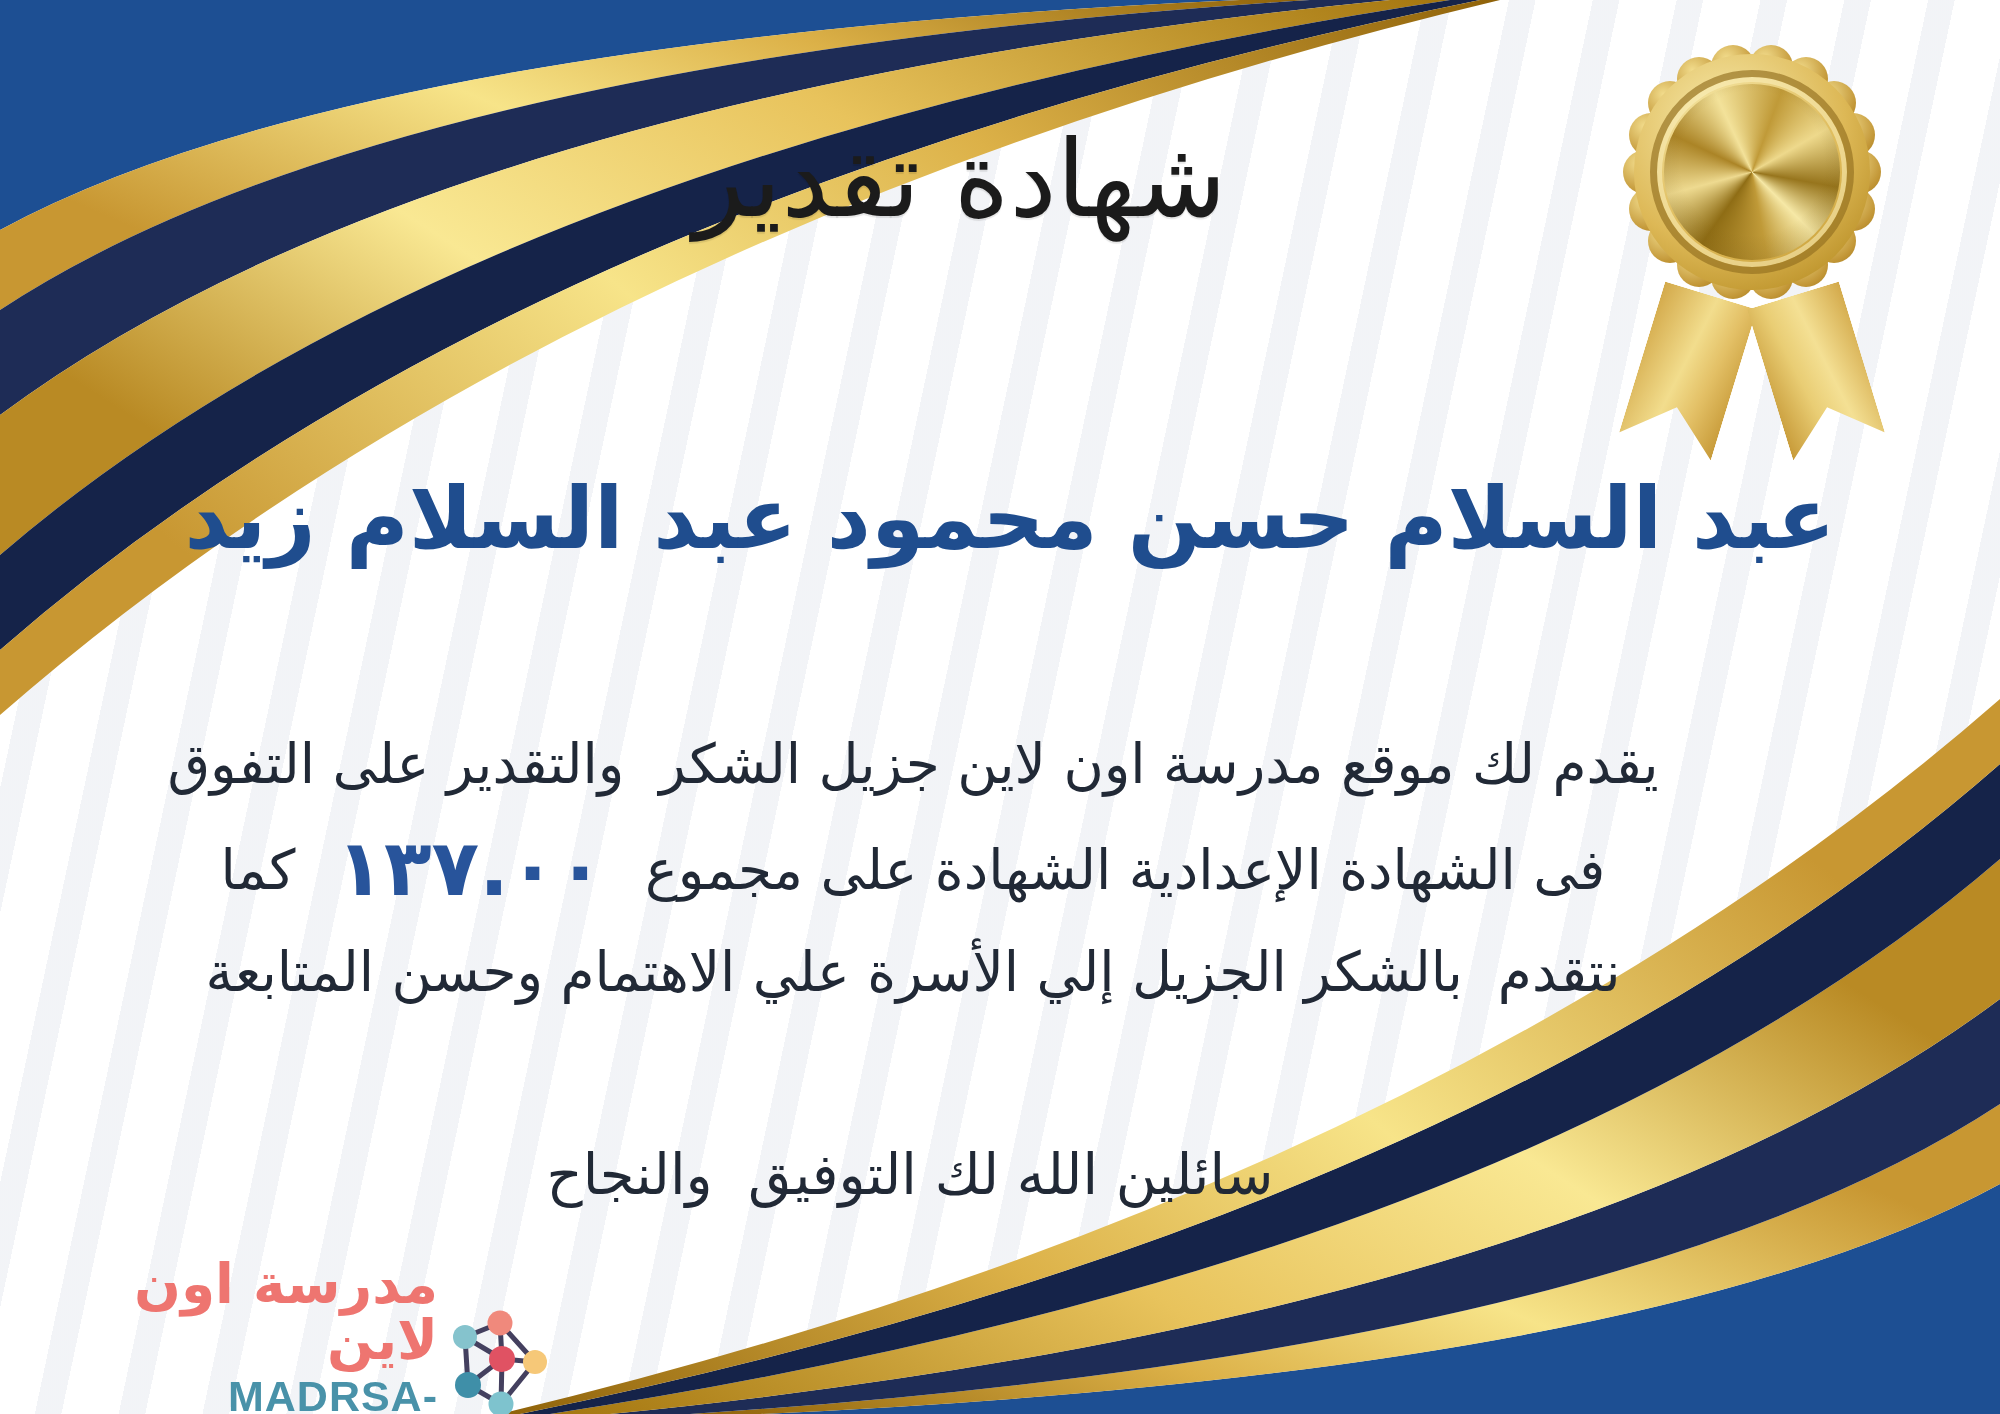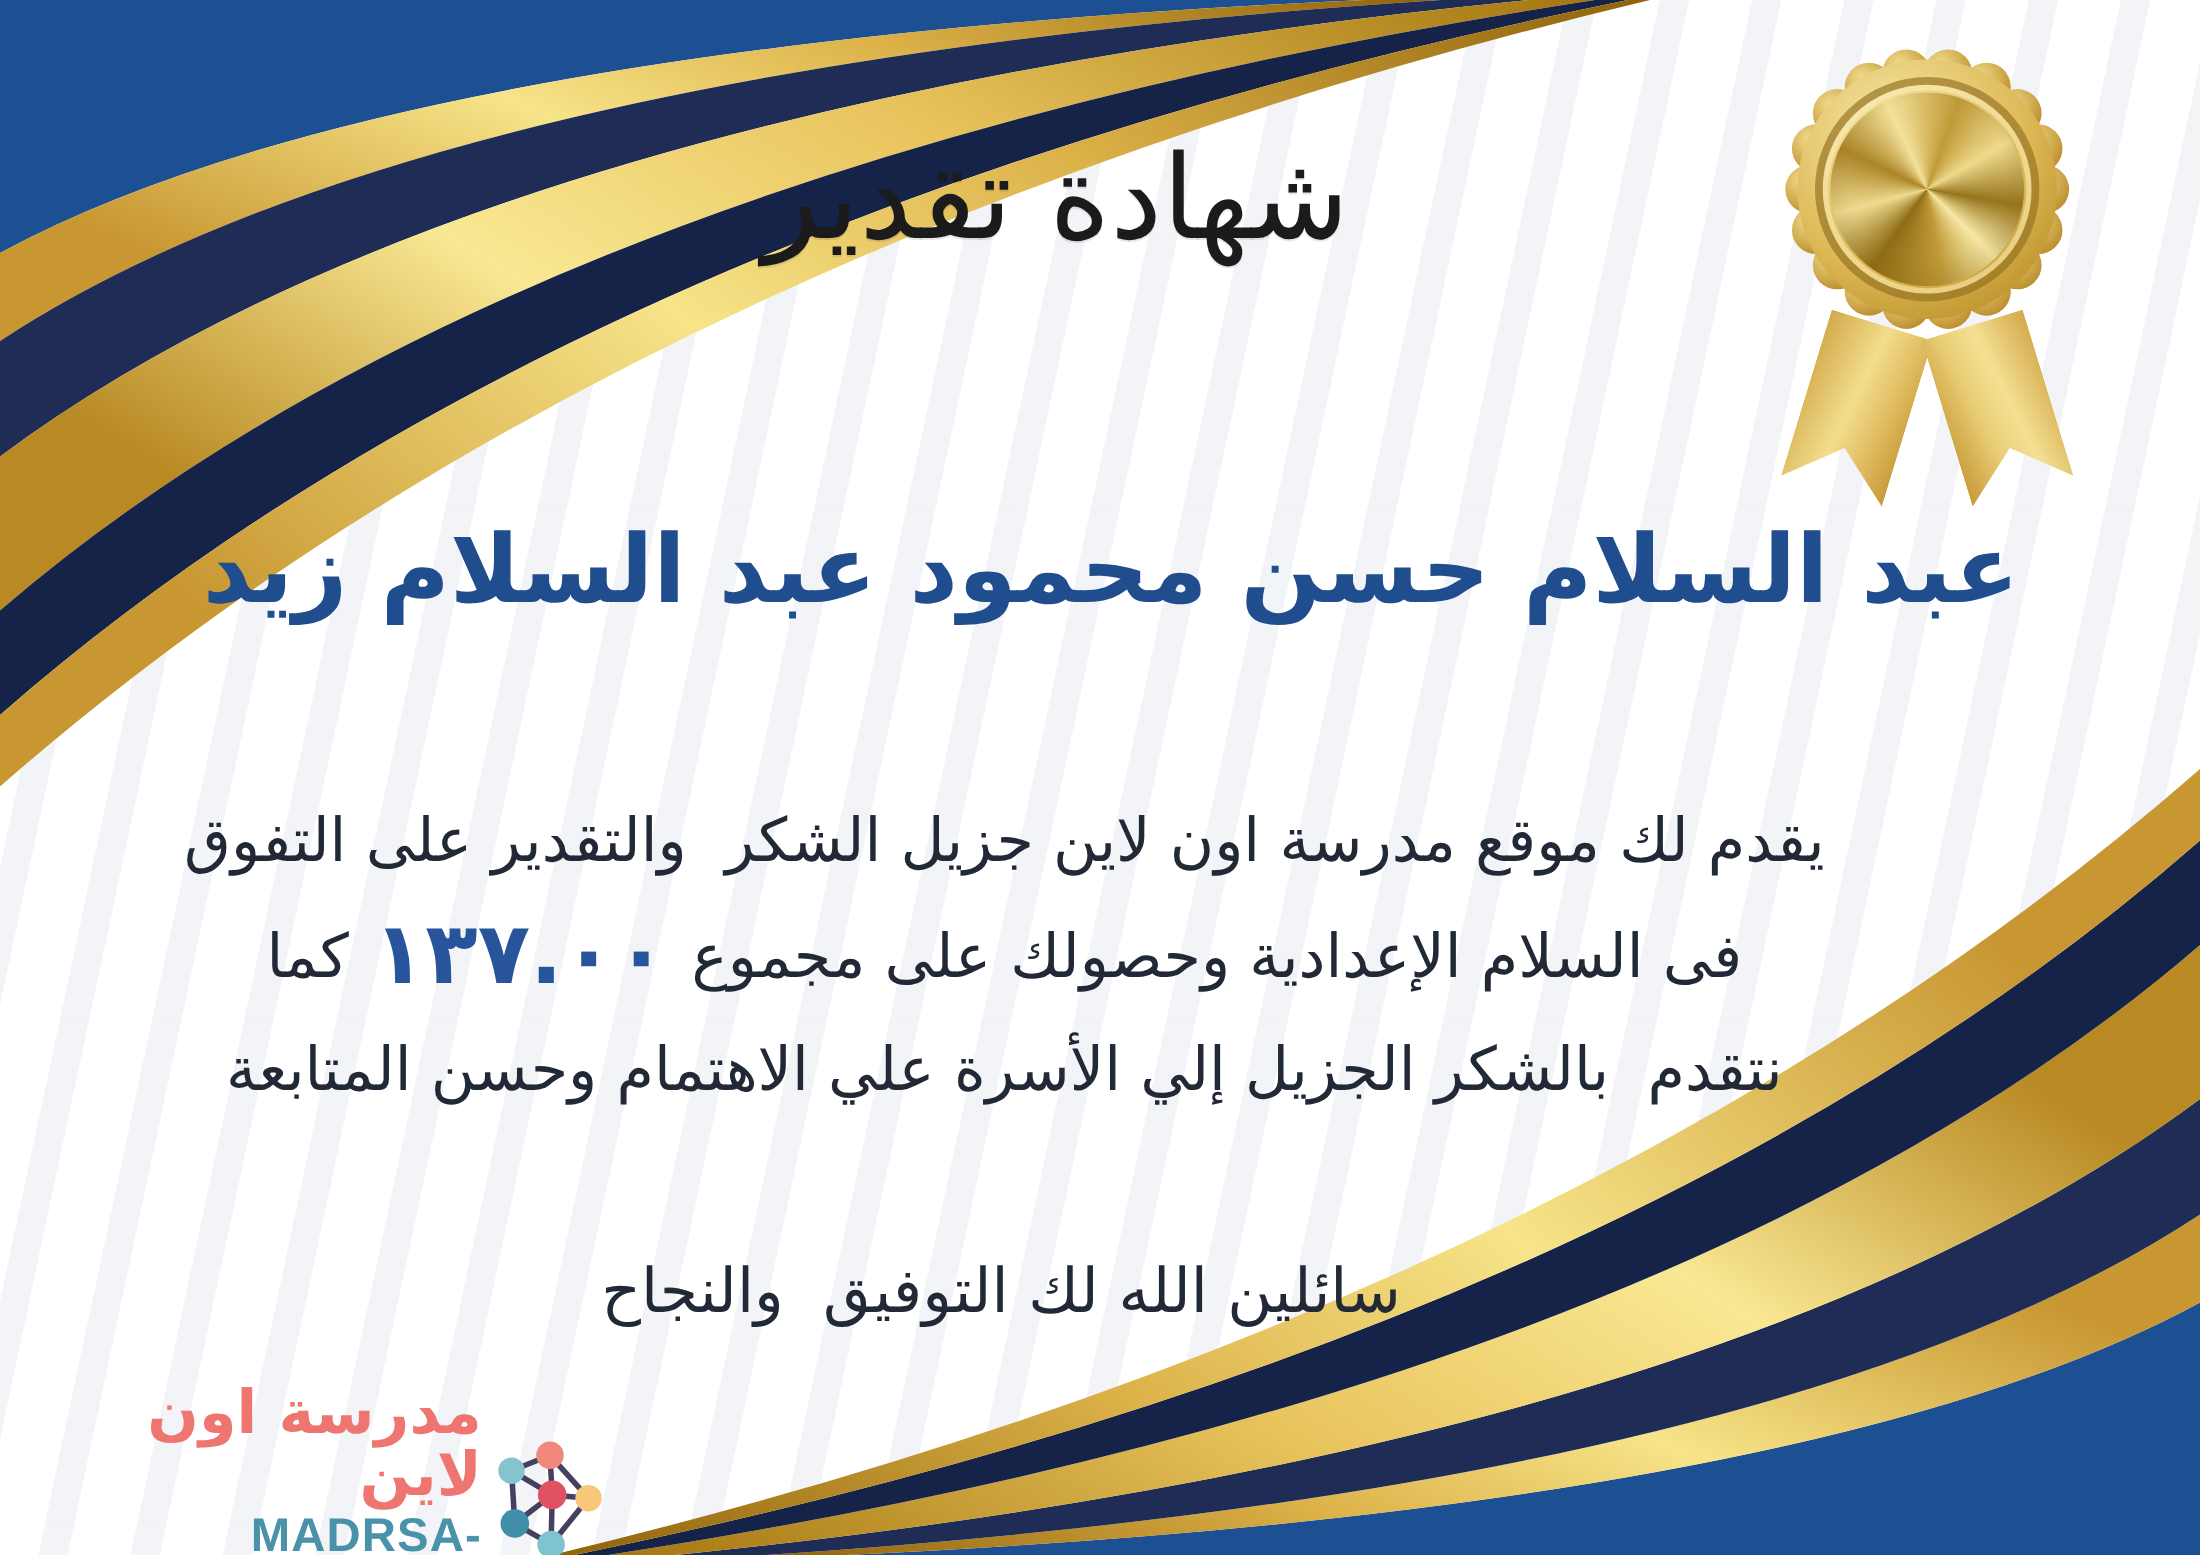--- a/index.html
+++ b/index.html
@@ -56,21 +56,21 @@
     text-align: center; direction: rtl; white-space: nowrap;
     font-size: 86px; font-weight: bold; color: #1f4d8e;
   }
   .cert-body { position: absolute; top: 712px; left: 0; width: 1826px; text-align: center; }
   .body-line {
     direction: rtl; white-space: pre-wrap;
     font-size: 55px; color: #212936; height: 104px; line-height: 104px;
   }
   .score {
     font-size: 78px; font-weight: bold; color: #28549b;
-    margin: 0 22px; vertical-align: -6px;
+    margin: 0 41px; vertical-align: -6px;
   }
   .cert-closing {
     position: absolute; top: 1120px; left: -90px; width: 2000px;
     text-align: center; direction: rtl; white-space: pre-wrap;
     font-size: 56px; color: #212936; line-height: 110px;
   }
 
   
   .logo { position: absolute; left: 14px; top: 1256px; display: flex; align-items: center; }
   .logo-texts { width: 424px; text-align: right; }
@@ -140,21 +140,21 @@
       <div class="medal-disc"></div>
     </div>
   </div>
 
   <div class="cert-title">شهادة تقدير</div>
 
   <div class="cert-name">عبد السلام حسن محمود عبد السلام زيد</div>
 
   <div class="cert-body">
     <div class="body-line">يقدم لك موقع مدرسة اون لاين جزيل الشكر  والتقدير على التفوق</div>
-    <div class="body-line"><span>فى السلام الإعدادية وحصولك على مجموع</span><span class="score">١٣٧.٠٠</span><span>كما</span></div>
+    <div class="body-line"><span>فى الشهادة الإعدادية الشهادة على مجموع</span><span class="score">١٣٧.٠٠</span><span>كما</span></div>
     <div class="body-line">نتقدم  بالشكر الجزيل إلي الأسرة علي الاهتمام وحسن المتابعة</div>
   </div>
 
   <div class="cert-closing">سائلين الله لك التوفيق  والنجاح</div>
 
   <div class="logo">
     <div class="logo-texts">
       <div class="logo-arabic">مدرسة اون لاين</div>
       <div class="logo-domain">MADRSA-ONLINE.COM</div>
     </div>

